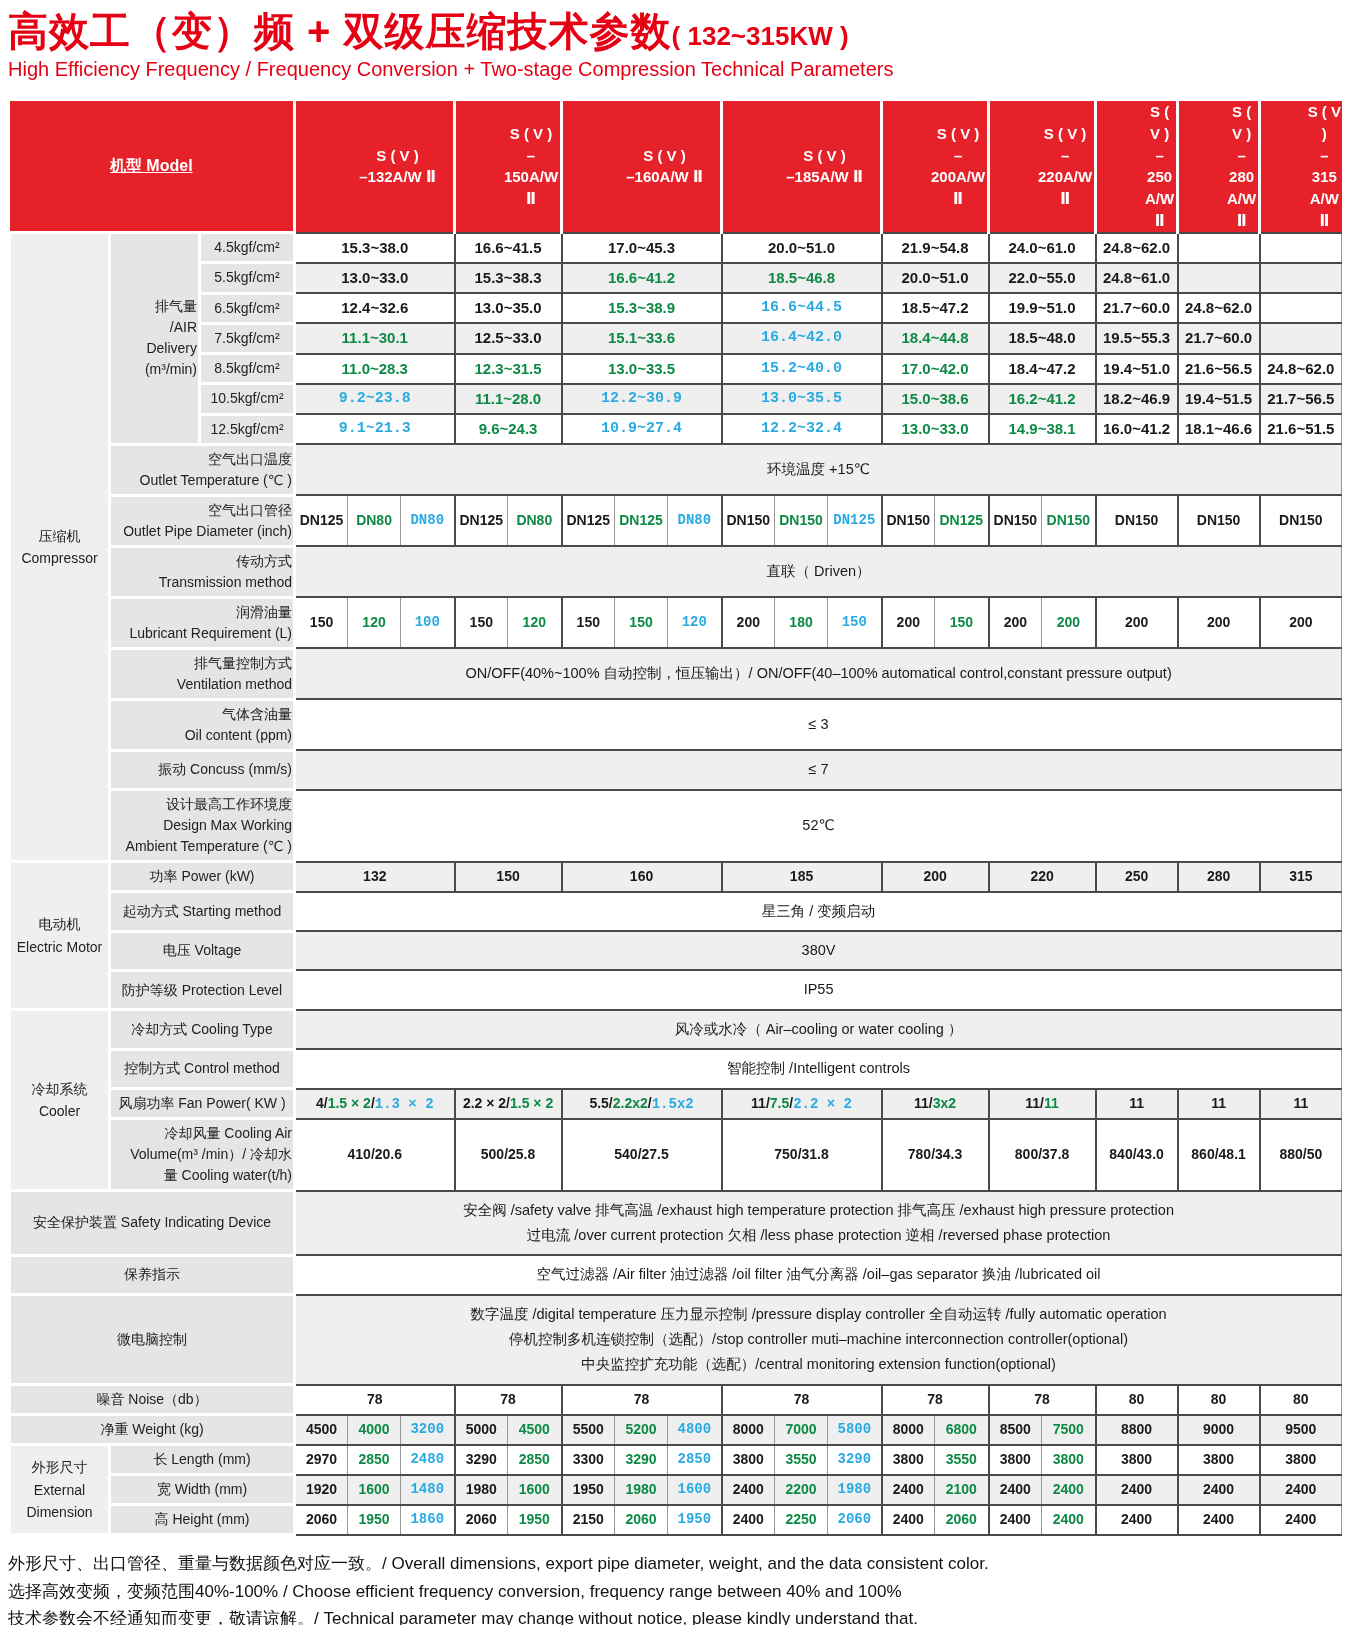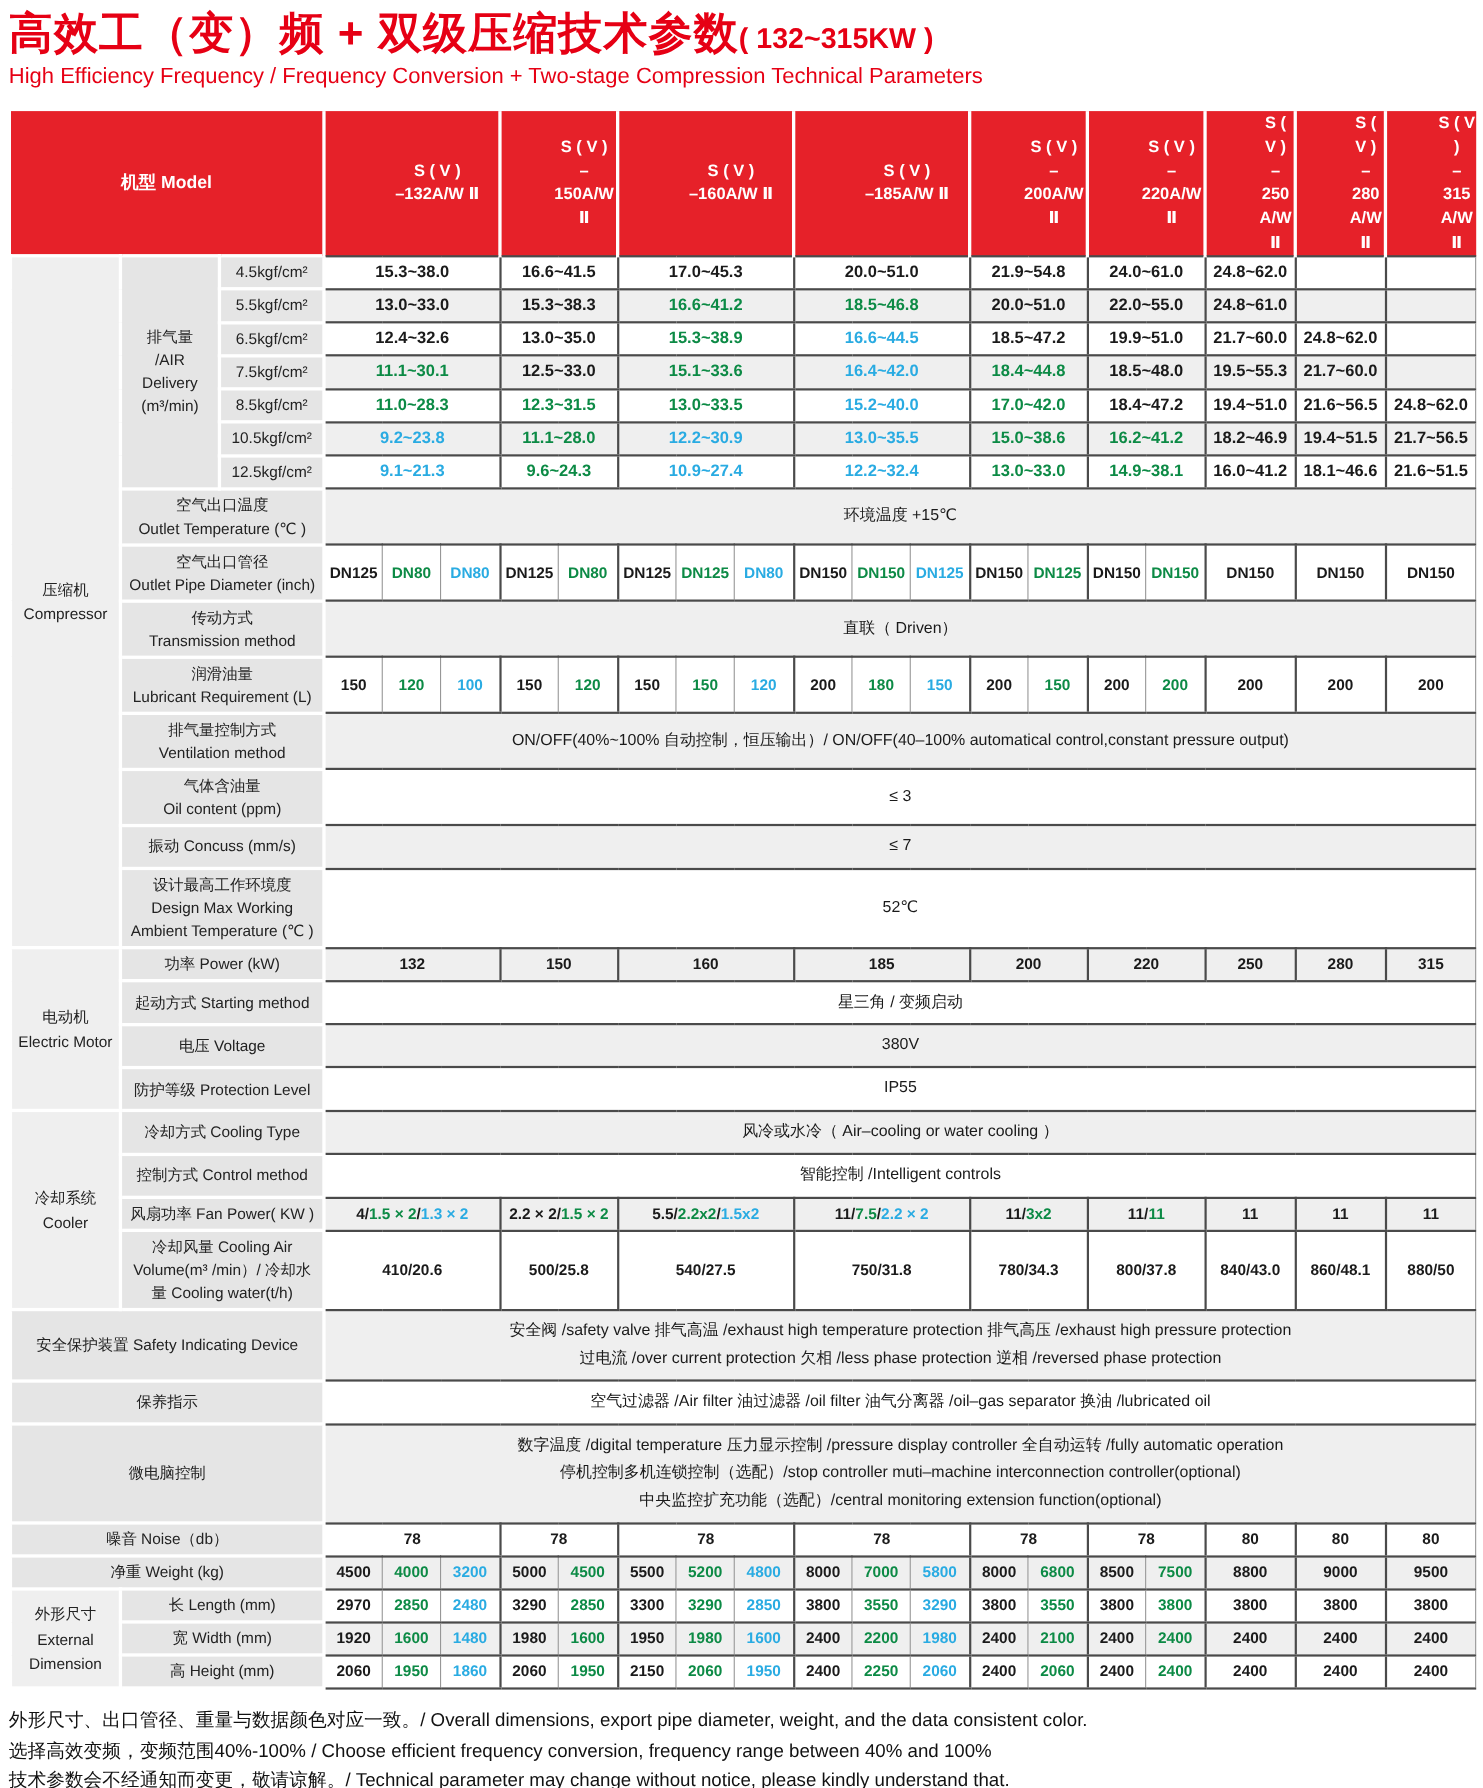--- a/index.html
+++ b/index.html
@@ -4,34 +4,34 @@
 <style>
   html,body{margin:0;padding:0;background:#fff;}
   body{width:1348px;font-family:"Liberation Sans","DejaVu Sans",sans-serif;color:#1a1a1a;}
   .page{padding:8px 6px 10px 8px;}
   .title-zh{color:#e60014;font-size:40px;font-weight:700;line-height:1.15;letter-spacing:1px;}
   .title-range{font-size:26px;font-weight:700;letter-spacing:0;}
   .title-en{color:#e60014;font-size:20px;font-weight:500;margin-top:4px;}
   table.spec{border-collapse:collapse;table-layout:fixed;width:1334px;margin-top:20px;}
   th,td{padding:0;vertical-align:middle;text-align:center;word-wrap:break-word;}
   .hd{background:#e62129;color:#fff;font-weight:700;font-size:15px;height:54px;border-left:3px solid #fff;line-height:1.45;padding-left:46px;}
-  .hd-model{background:#e62129;color:#fff;font-weight:700;font-size:16px;}
+  .hd-model{background:#e62129;color:#fff;font-weight:700;font-size:16px;text-decoration:underline;}
   .lc{background:#e5e5e5;border:3px solid #fff;font-size:13px;color:#222;padding:3px 1px;line-height:1.5;}
-  .lc .zh{font-size:14px;}
+  .lc .zh{font-size:14px;text-align:right;}
   .cc{background:#efefef;border:3px solid #fff;font-size:14px;color:#222;line-height:1.6;margin-left:44px;}
   .dv{border-left:1px solid #979797;border-right:1px solid #979797;border-top:2px solid #4a4a4a;border-bottom:2px solid #4a4a4a;
       font-size:14px;font-weight:700;padding:4px 1px;line-height:1.35;}
   .dv.mb{border-left:2px solid #4a4a4a;}
   .dv.av{font-size:15px;}
   .dv.note{font-weight:400;font-size:14.5px;line-height:1.75;padding:6px 2px;}
   tr.g .dv{background:#efefef;}
   tr.w .dv{background:#ffffff;}
   .c-k{color:#1a1a1a;}
   .c-g{color:#0c8a45;margin-top:20px;}
-  .c-c{color:#29abe2;}
+  .c-c{color:#29abe2;font-family:Liberation Mono, monospace;}
   .foot{margin-top:14px;font-size:17px;line-height:1.62;color:#111;}
   .pr{font-size:14px;}
 </style>
 </head>
 <body>
 
 <div class="page">
   <div class="title-zh"><span>高效工（变）频 + 双级压缩技术参数</span><span class="title-range">( 132~315KW )</span></div>
   <div class="title-en">High Efficiency Frequency / Frequency Conversion + Two-stage Compression Technical Parameters</div>
 

